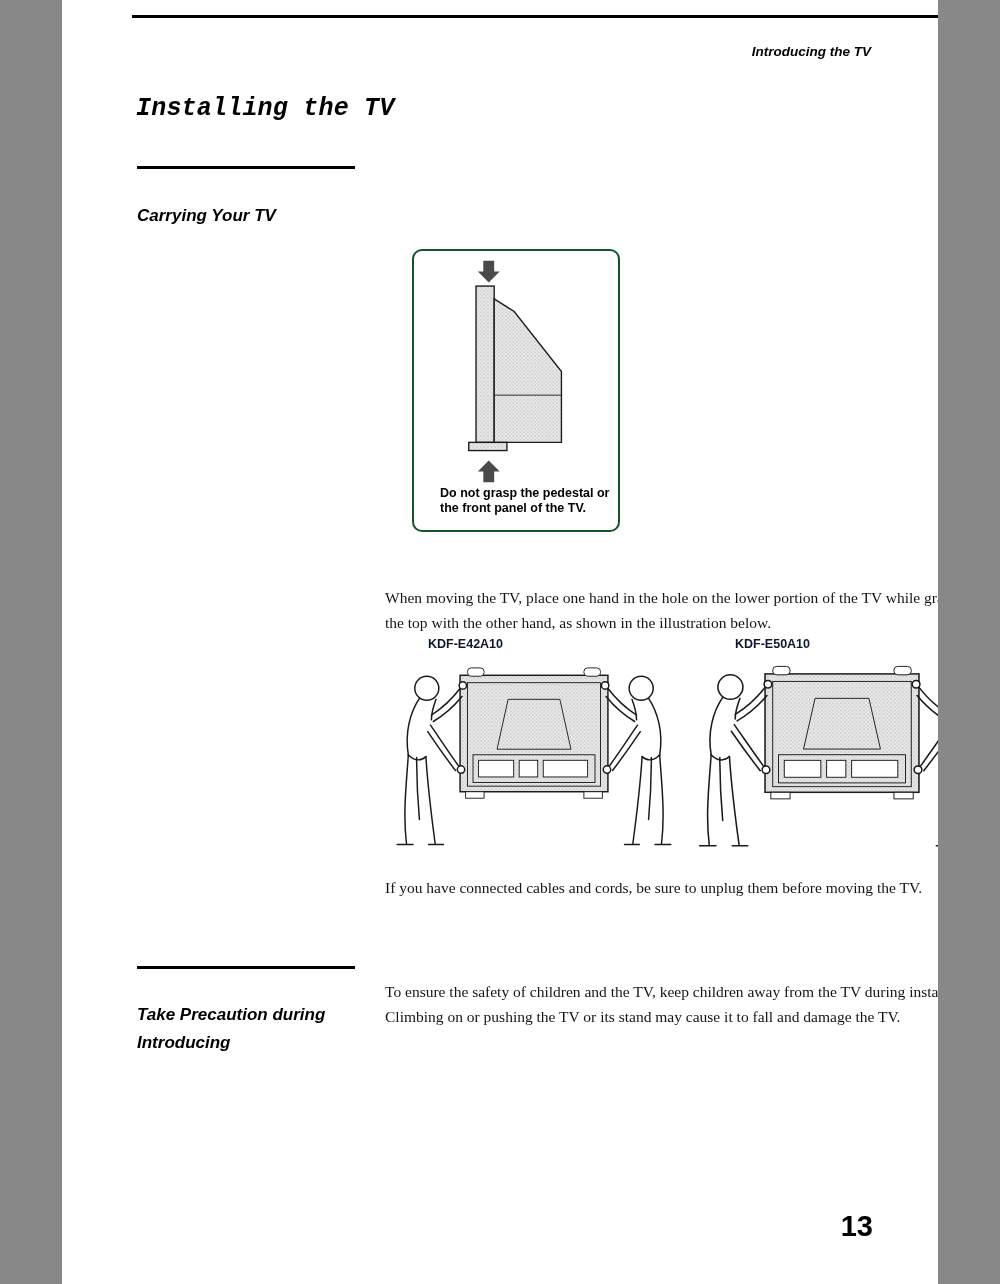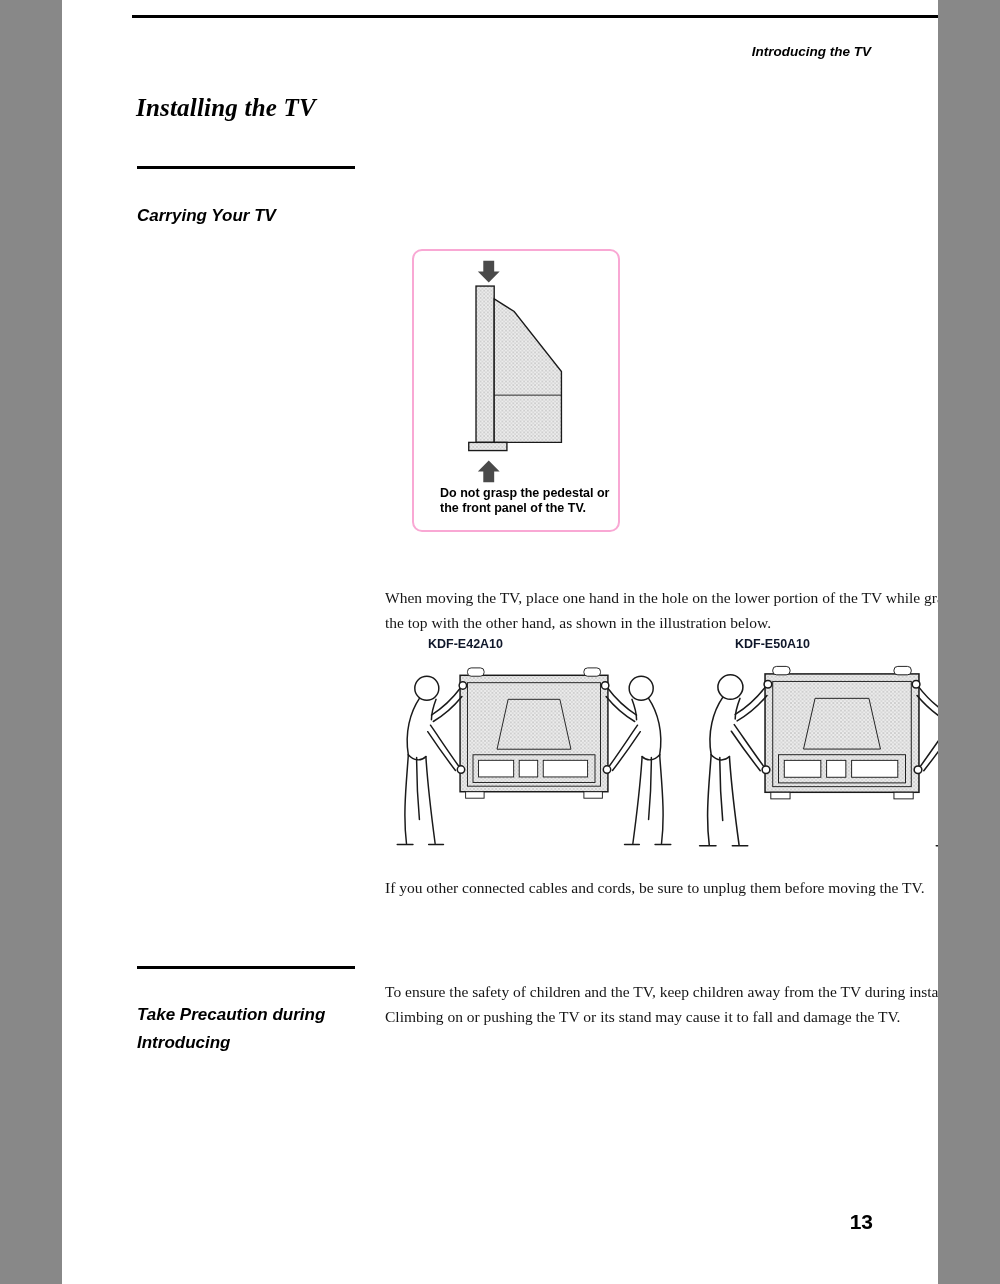--- a/index.html
+++ b/index.html
@@ -13,21 +13,21 @@
     overflow:hidden;
   }
   .rule{position:absolute;background:#000;}
   .hdr-right{
     position:absolute;top:44px;right:67px;
     font-family:"Liberation Sans", sans-serif;
     font-weight:bold;font-style:italic;font-size:13.5px;color:#000;
   }
   .page-title{
     position:absolute;top:94px;left:74px;
-    font-family:Liberation Serif, serif;
+    font-family:Liberation Mono, monospace;
     font-weight:bold;font-style:italic;font-size:25px;color:#000;
     letter-spacing:.2px;
   }
   .sec-head{
     position:absolute;left:75px;width:218px;
     font-family:"Liberation Sans", sans-serif;
     font-weight:bold;font-style:italic;font-size:17px;line-height:28px;color:#000;margin-top:24px;
   }
   .body-par{
     position:absolute;left:323px;width:612px;
@@ -40,39 +40,39 @@
   }
   .side-tab{
     position:absolute;left:946px;top:228px;
     writing-mode:vertical-rl;
     font-family:"Liberation Sans", sans-serif;
     font-weight:bold;font-style:italic;font-size:12.5px;color:#000;
     letter-spacing:.5px;
   }
   .fig-box{
     position:absolute;left:350px;top:249px;width:208px;height:283px;
-    border:2px solid #f9a8d4;border-radius:10px;box-sizing:border-box;
+    border:2px solid #14532d;border-radius:10px;box-sizing:border-box;
     background:#fff;
   }
   .fig-box svg{display:block;margin:6px auto 0 auto;}
   .fig-caption{
     margin:0 0 0 26px;width:170px;
     font-family:"Liberation Sans", sans-serif;
     font-weight:bold;font-size:12.5px;line-height:15px;color:#000;
   }
   .model-label{
     position:absolute;
     font-family:"Liberation Sans", sans-serif;
     font-weight:bold;font-size:12.5px;color:#0f172a;margin-left:26px;
   }
   .carry-fig{position:absolute;}
   .page-num{
     position:absolute;right:65px;top:1210px;
     font-family:"Liberation Sans", sans-serif;
-    font-weight:bold;font-size:21px;color:#000;
+    font-weight:bold;font-size:29px;color:#000;
   }
 </style>
 </head>
 <body>
 
 <svg width="0" height="0" style="position:absolute" aria-hidden="true">
   <defs>
     <pattern id="stipple" width="4" height="4" patternUnits="userSpaceOnUse">
       <rect width="4" height="4" fill="#ececec"></rect>
       <circle cx="1" cy="1" r="0.7" fill="#9a9a9a"></circle>
@@ -154,21 +154,21 @@
     <use href="#person"></use>
     <use href="#person" transform="translate(316,0) scale(-1,1)"></use>
   </svg>
 
   <svg class="carry-fig" style="left:628px;top:657px;" viewBox="0 0 316 215" width="304" height="202" preserveAspectRatio="none">
     <use href="#tvback"></use>
     <use href="#person"></use>
     <use href="#person" transform="translate(316,0) scale(-1,1)"></use>
   </svg>
 
-  <div class="body-par" style="top:876px;">If you other connected cables and cords, be sure to unplug them before moving the TV.</div>
+  <div class="body-par" style="top:876px;">If you have connected cables and cords, be sure to unplug them before moving the TV.</div>
 
   <div class="rule" style="left:75px;top:966px;width:218px;height:3px;"></div>
   <div class="sec-head" style="top:977px;">Take Precaution during Introducing</div>
 
   <div class="body-par" style="top:980px;">To ensure the safety of children and the TV, keep children away from the TV during installation. Climbing on or pushing the TV or its stand may cause it to fall and damage the TV.</div>
 
   <div class="page-num">13</div>
 
 </div>
 

